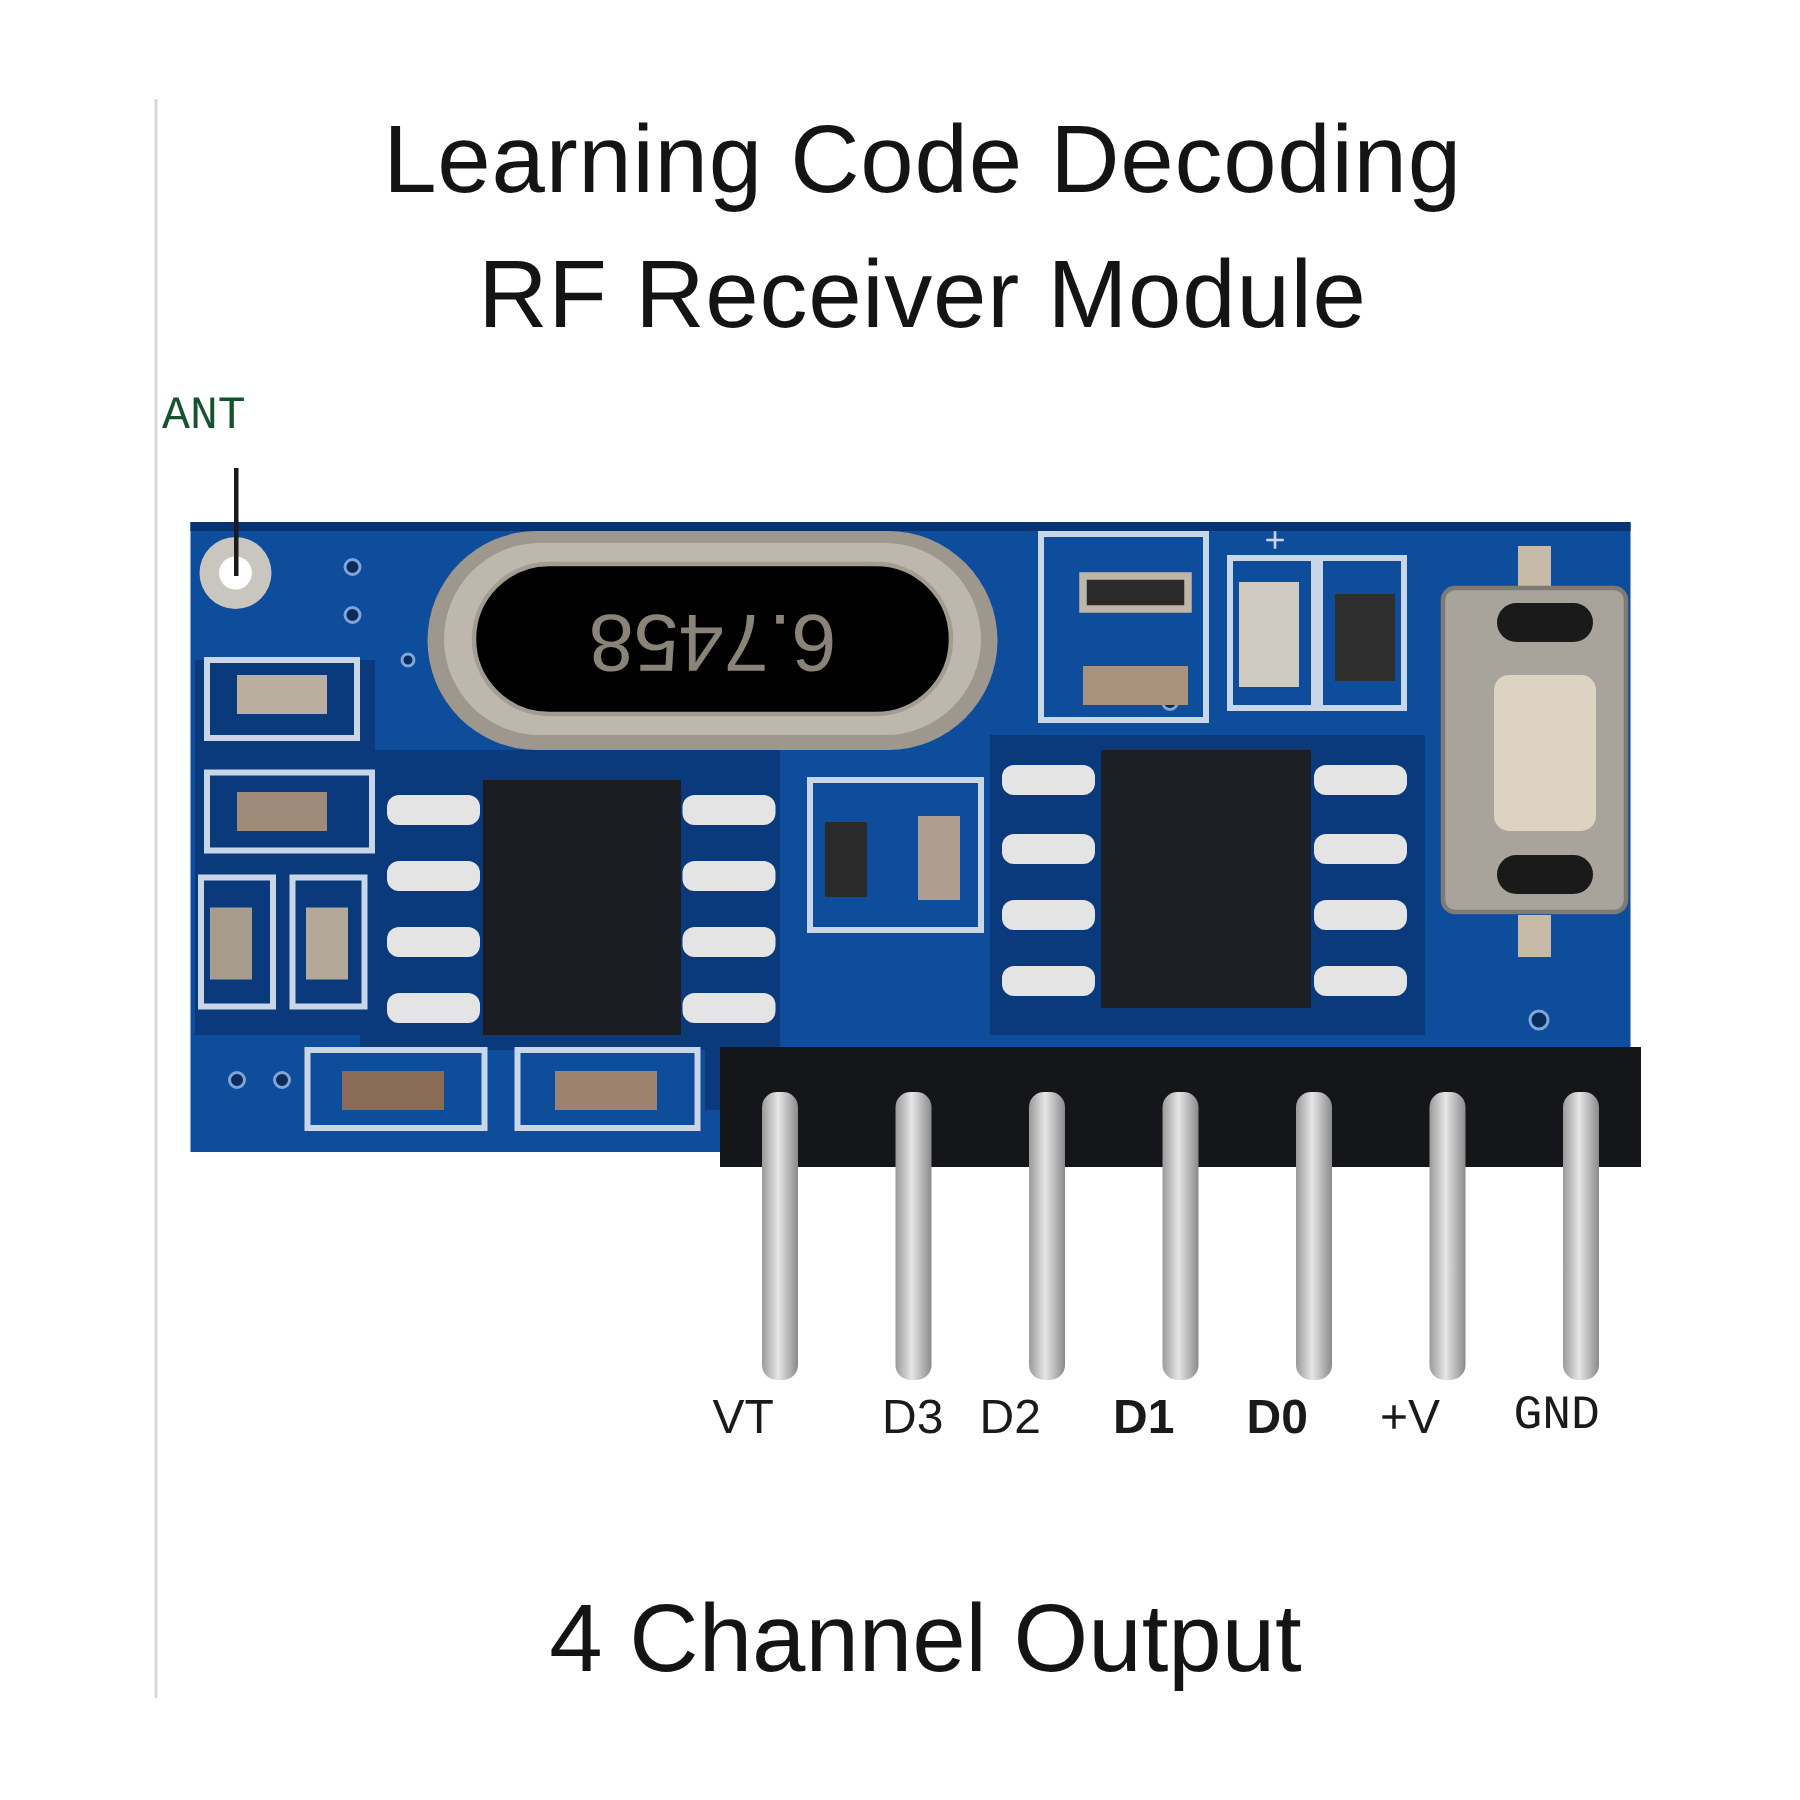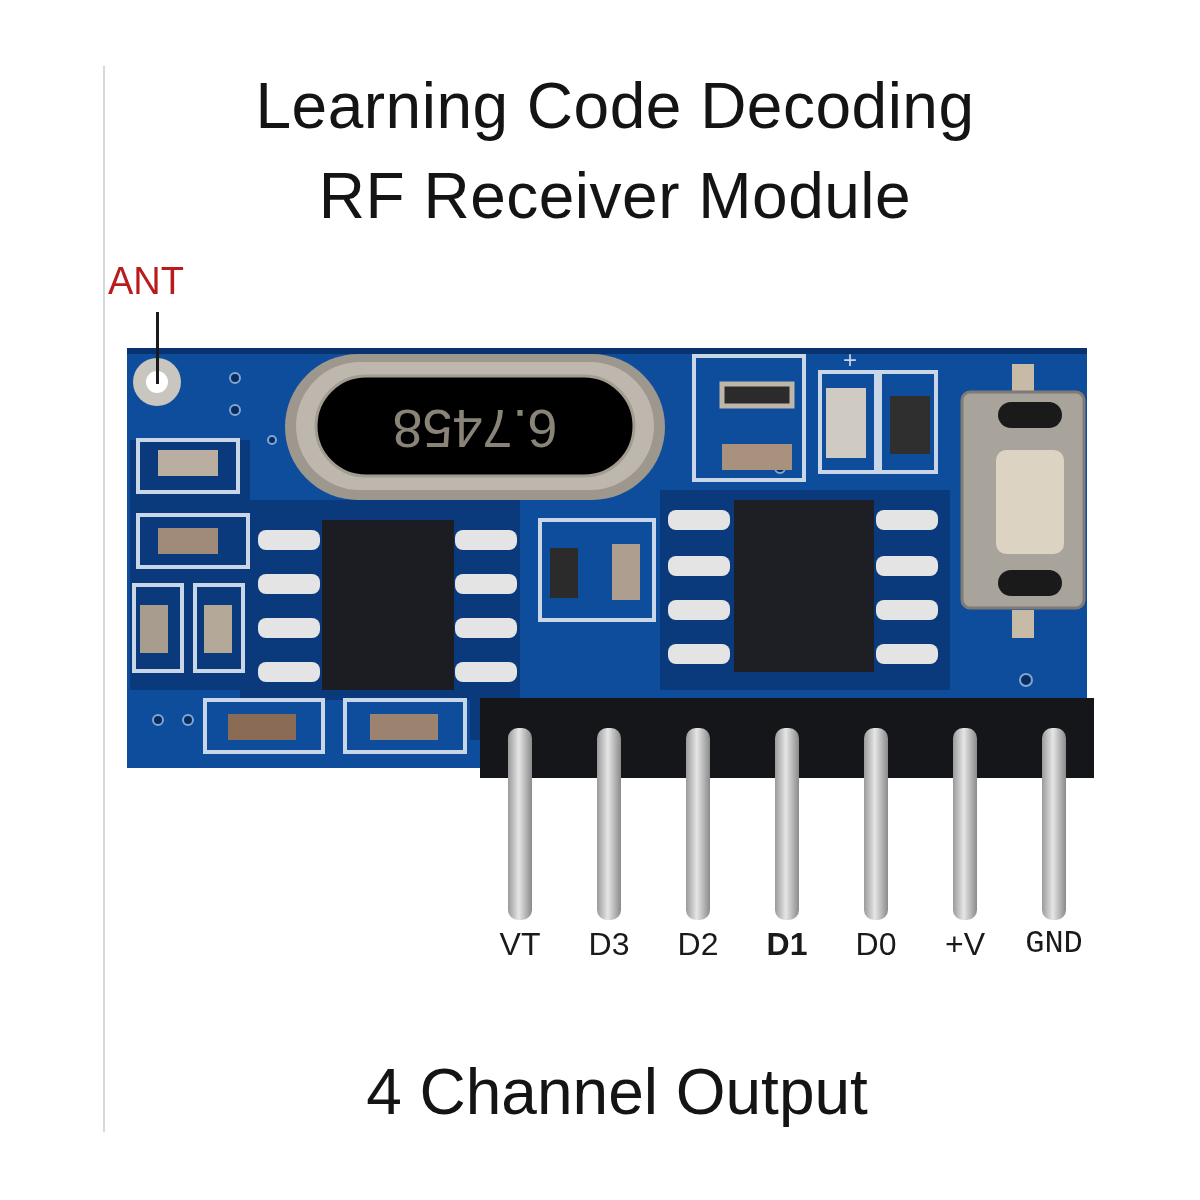--- a/index.html
+++ b/index.html
@@ -1,23 +1,23 @@
 <!DOCTYPE html>
 <html><head>
   <meta charset="utf-8">
   <style>
     html, body { margin: 0; padding: 0; background: #ffffff; }
     body { width: 1200px; height: 1200px; position: relative; overflow: hidden; font-family: "Liberation Sans", sans-serif; color: #111; }
     .left-rule { position: absolute; left: 103px; top: 66px; width: 2px; height: 1066px; background: #d8d8d8; }
     .title { position: absolute; left: 0; width: 1200px; text-align: center; font-size: 64px; line-height: 1; color: #141414; letter-spacing: 0.5px; }
     .title.l1 { top: 74px; left: 15px; }
     .title.l2 { top: 164px; left: 15px; }
-    .ant-label { position: absolute; left: 108px; top: 262px; font-size: 38px; line-height: 1; color: #b91c1c; }
+    .ant-label { position: absolute; left: 108px; top: 262px; font-size: 31px; line-height: 1; color: #14532d; font-family: Liberation Mono, monospace; }
     .ant-line { position: absolute; left: 156px; top: 312px; width: 3px; height: 72px; background: #1a1a1a; z-index: 5; }
-    .pin-label { position: absolute; top: 928px; font-size: 32px; line-height: 1; color: #1a1a1a; text-align: center; width: 90px; }
+    .pin-label { position: absolute; top: 928px; font-size: 32px; line-height: 1; color: #1a1a1a; text-align: left; width: 90px; }
     .footer { position: absolute; left: 0; width: 1200px; top: 1060px; text-align: center; font-size: 64px; line-height: 1; color: #141414; left: 17px; }
     svg.board { position: absolute; left: 0; top: 0; }
   </style>
 </head>
 <body>
 
 <div class="left-rule"></div>
 
 <div class="title l1">Learning Code Decoding</div>
 <div class="title l2">RF Receiver Module</div>
@@ -145,21 +145,21 @@
       <rect x="686" y="728" width="24" height="192" rx="10" fill="url(#pinG)"></rect>
       <rect x="775" y="728" width="24" height="192" rx="10" fill="url(#pinG)"></rect>
       <rect x="864" y="728" width="24" height="192" rx="10" fill="url(#pinG)"></rect>
       <rect x="953" y="728" width="24" height="192" rx="10" fill="url(#pinG)"></rect>
       <rect x="1042" y="728" width="24" height="192" rx="10" fill="url(#pinG)"></rect>
     </g>
 </svg>
 
 <div id="pin-labels">
     <div class="pin-label" style="left: 475px;">VT</div>
-    <div class="pin-label" style="left: 564px;">D3</div>
+    <div class="pin-label" style="left: 588px;">D3</div>
     <div class="pin-label" style="left: 653px;">D2</div>
     <div class="pin-label" style="left: 742px; font-weight: bold;">D1</div>
-    <div class="pin-label" style="left: 831px;">D0</div>
+    <div class="pin-label" style="left: 831px; font-weight: bold;">D0</div>
     <div class="pin-label" style="left: 920px;">+V</div>
     <div class="pin-label" style="left: 1009px; font-family: Liberation Mono, monospace;">GND</div>
   </div>
 
 <div class="footer">4 Channel Output</div>
 
 </body></html>

